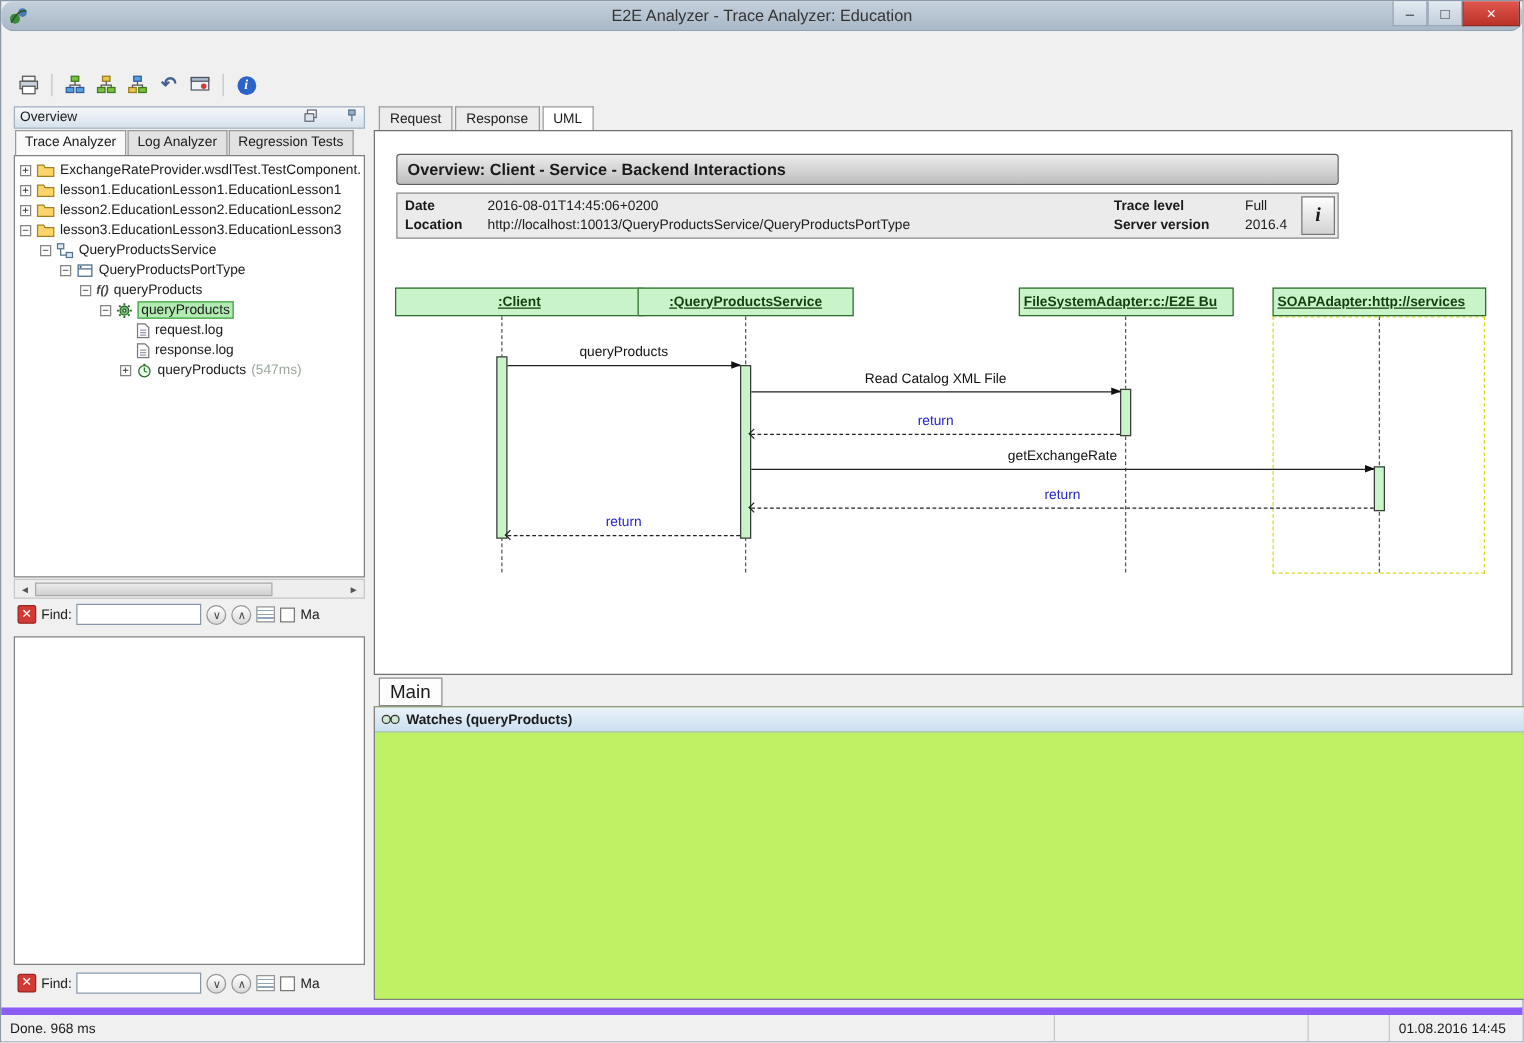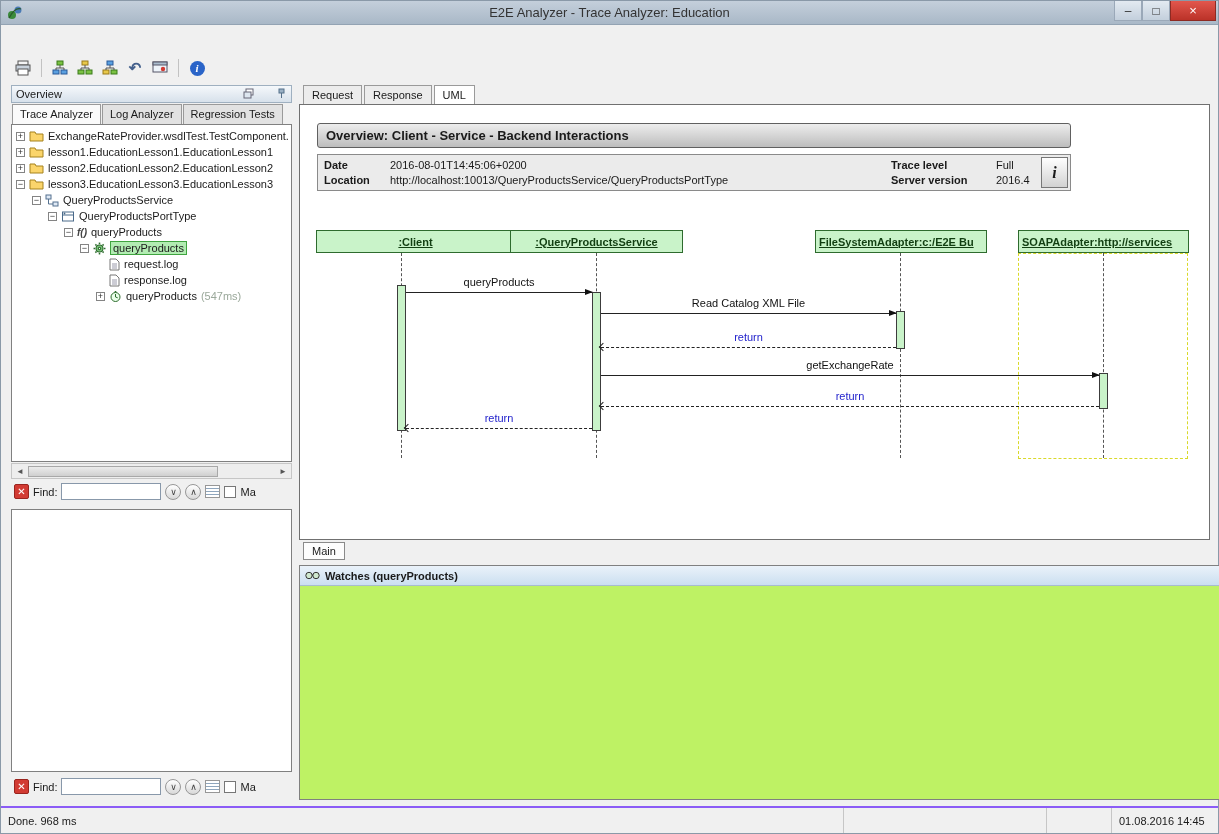--- a/index.html
+++ b/index.html
@@ -5,21 +5,21 @@
   * { box-sizing: border-box; }
   html,body { margin:0; padding:0; }
   body {
     width:1219px; height:834px; position:relative; overflow:hidden;
     background:#eef0f2; font-family:"Liberation Sans", sans-serif; color:#1a1a1a;
   }
   #window { position:absolute; inset:0; border:1px solid #8a99a8; background:#f0f0f0; }
 
   
   .titlebar { position:absolute; top:0; left:0; right:0; height:24px;
-    background:linear-gradient(#c4cfdb,#a9b8c7); border-bottom:1px solid #93a3b3; }
+    background:linear-gradient(#c4cfdb,#a9b8c7); border-bottom:1px solid #93a3b3;border-radius:10px; }
   .titlebar .title { position:absolute; left:0; right:0; top:4px; text-align:center;
     font-size:13px; color:#333; }
   .app-icon { position:absolute; left:6px; top:4px; }
   .win-btns { position:absolute; right:2px; top:0; display:flex; }
   .win-btn { width:28px; height:20px; display:flex; align-items:center; justify-content:center;
     font-size:12px; color:#333; background:linear-gradient(#e3eaf1,#c3cfdc);
     border:1px solid #9aa8b8; border-top:none; }
   .win-btn.close { width:46px; background:linear-gradient(#e2574d,#bb3228); color:#fff; font-size:13px;
     border-color:#8d2a22; }
 
@@ -100,29 +100,29 @@
 
   .msg-line { position:absolute; height:0; border-top:1px solid #222; }
   .msg-line.dashed { border-top-style:dashed; }
   .arrow-solid { position:absolute; right:-1px; top:-4px; width:0; height:0;
     border-left:8px solid #111; border-top:3.5px solid transparent; border-bottom:3.5px solid transparent; }
   .arrow-open { position:absolute; left:-1px; top:-4px; width:6px; height:6px;
     border-left:1.4px solid #222; border-bottom:1.4px solid #222; transform:rotate(45deg); }
   .msg-label { position:absolute; text-align:center; font-size:11px; height:14px; color:#111; }
   .msg-label.return { color:#2323cc; }
 
-  .main-tab { position:absolute; top:457px; left:4px; padding:2px 8px; font-size:11px;
+  .main-tab { position:absolute; top:457px; left:4px; padding:2px 8px; font-size:15px;
     border:1px solid #8a8a8a; background:#fdfdfd; }
 
   .watches { position:absolute; top:480px; left:0; width:995px; height:235px; border:1px solid #808080; background:#bef264; }
   .watches-header { height:20px; background:linear-gradient(#eaf2fa,#cbdff0); border-bottom:1px solid #a8bccd;
     display:flex; align-items:center; gap:5px; padding-left:5px; font-size:11px; font-weight:bold; }
 
   
-  .statusbar { position:absolute; left:0; right:0; bottom:0; height:27px; border-top:2px solid #8b5cf6;
+  .statusbar { position:absolute; left:0; right:0; bottom:0; height:27px; border-top:6px solid #8b5cf6;
     display:flex; align-items:stretch; font-size:11px; background:#f0f0f0; }
   .sb-cell { border-right:1px solid #c6c6c6; display:flex; align-items:center; padding-left:7px; }
 </style>
 </head>
 <body>
 
 <div id="window">
 
   <div class="titlebar">
     <span class="app-icon">

